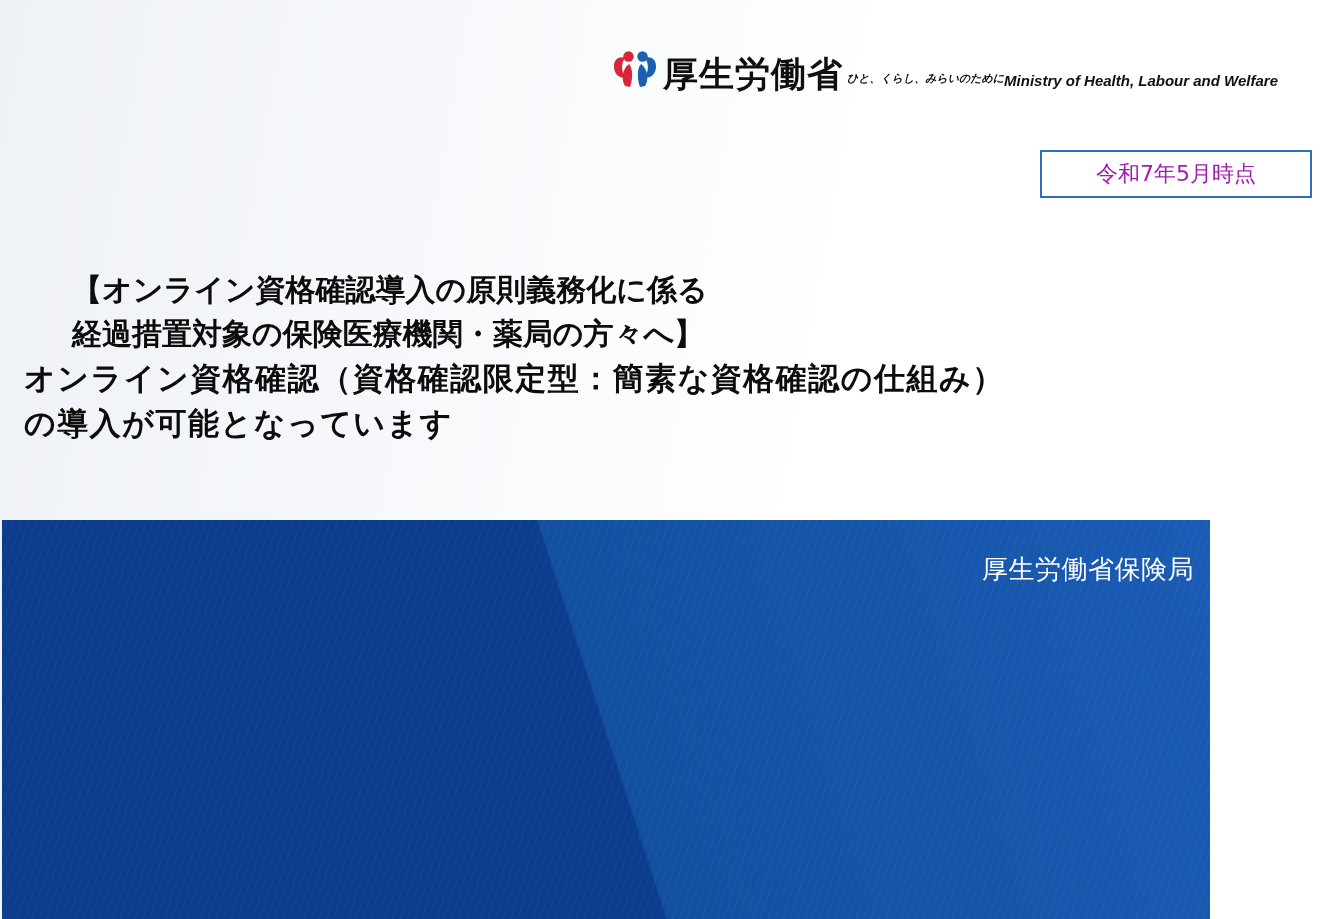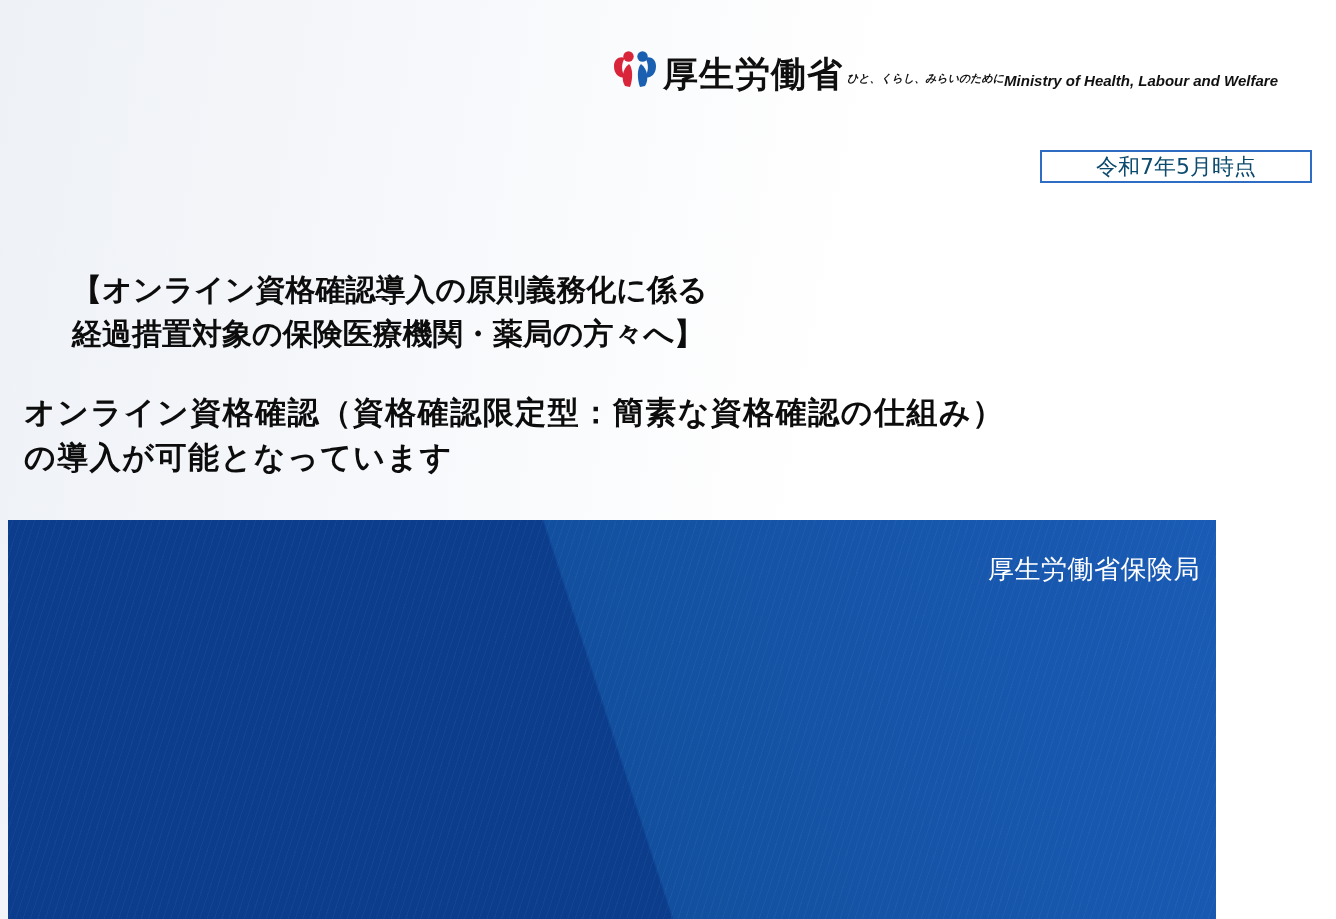--- a/index.html
+++ b/index.html
@@ -68,30 +68,30 @@
     color: #111;
     letter-spacing: 0px;
   }
 
   
   .date-badge {
     position: absolute;
     top: 150px;
     right: 24px;
     width: 272px;
-    height: 33px;
+    height: 48px;
     border: 2px solid #2f6cc4;
     background: #ffffff;
     display: flex;
     align-items: center;
     justify-content: center;
     font-family: "DejaVu Sans", "Liberation Sans", sans-serif;
     font-size: 22px;
     font-weight: 400;
-    color: #0c4a6e;
+    color: #a21caf;
     box-sizing: border-box;
   }
 
   
   .title-area {
     position: absolute;
     left: 24px;
     top: 268px;
     right: 10px;
   }
@@ -99,34 +99,33 @@
     font-family: "DejaVu Sans", "Liberation Sans", sans-serif;
     font-size: 30px;
     font-weight: 700;
     color: #0c0c0c;
     line-height: 1.46;
     letter-spacing: 0px;
     white-space: pre-line;
     margin-left: 48px;
   }
   .title-main {
-    margin-top: 34px;
     font-family: "DejaVu Sans", "Liberation Sans", sans-serif;
     font-size: 31px;
     font-weight: 700;
     color: #0c0c0c;
     line-height: 1.45;
     letter-spacing: 1.5px;
     white-space: pre-line;
   }
 
   
   .band {
     position: absolute;
-    left: 8px;
+    left: 2px;
     top: 520px;
     width: 1208px;
     height: 399px;
     background: #0b3d8c;
     overflow: hidden;
   }
   .band-diag {
     position: absolute;
     inset: 0;
     background: linear-gradient(72deg, #0b3d8c 0%, #0b3d8c 49.6%, #12509f 49.8%, #1a5bb5 100%);

